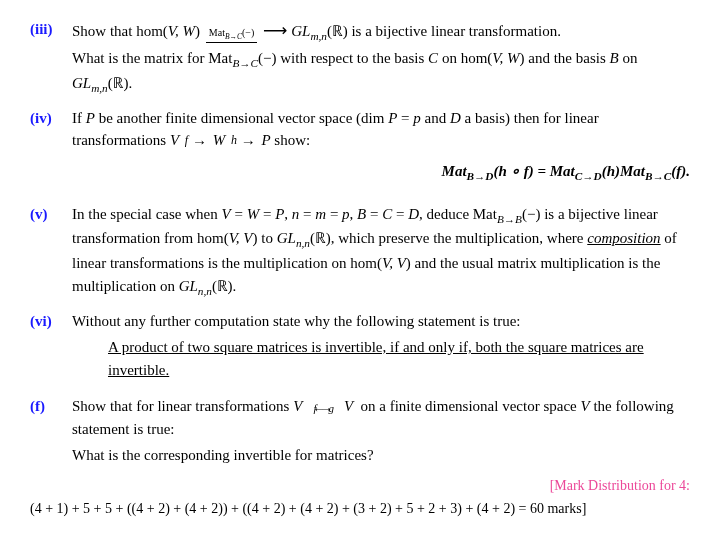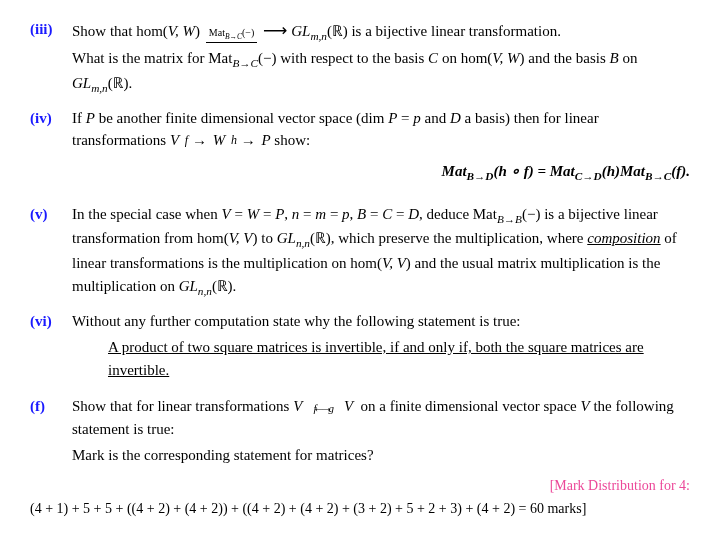--- a/index.html
+++ b/index.html
@@ -138,21 +138,21 @@
             <span style="font-size:13px;">→</span>
           </span>
           <span style="position:absolute; bottom:0; left:0; font-size:13px; width:100%; text-align:center;">
             <span style="font-size:13px;">←</span>
             <span style="font-style:italic; font-size:11px;">g</span>
           </span>
         </span>
         <span class="italic">V</span> &nbsp;on a finite dimensional vector space <span class="italic">V</span> the following statement is true:
       </span>
       <div style="margin-top:4px;">
-        Mark is the corresponding statement for matrices?
+        What is the corresponding invertible for matrices?
       </div>
     </div>
   </div>
 
   <div class="mark-dist">
     [Mark Distribution for 4:
   </div>
   <div class="mark-bottom">
     (4 + 1) + 5 + 5 + ((4 + 2) + (4 + 2)) + ((4 + 2) + (4 + 2) + (3 + 2) + 5 + 2 + 3) + (4 + 2) = 60 marks]
   </div>

